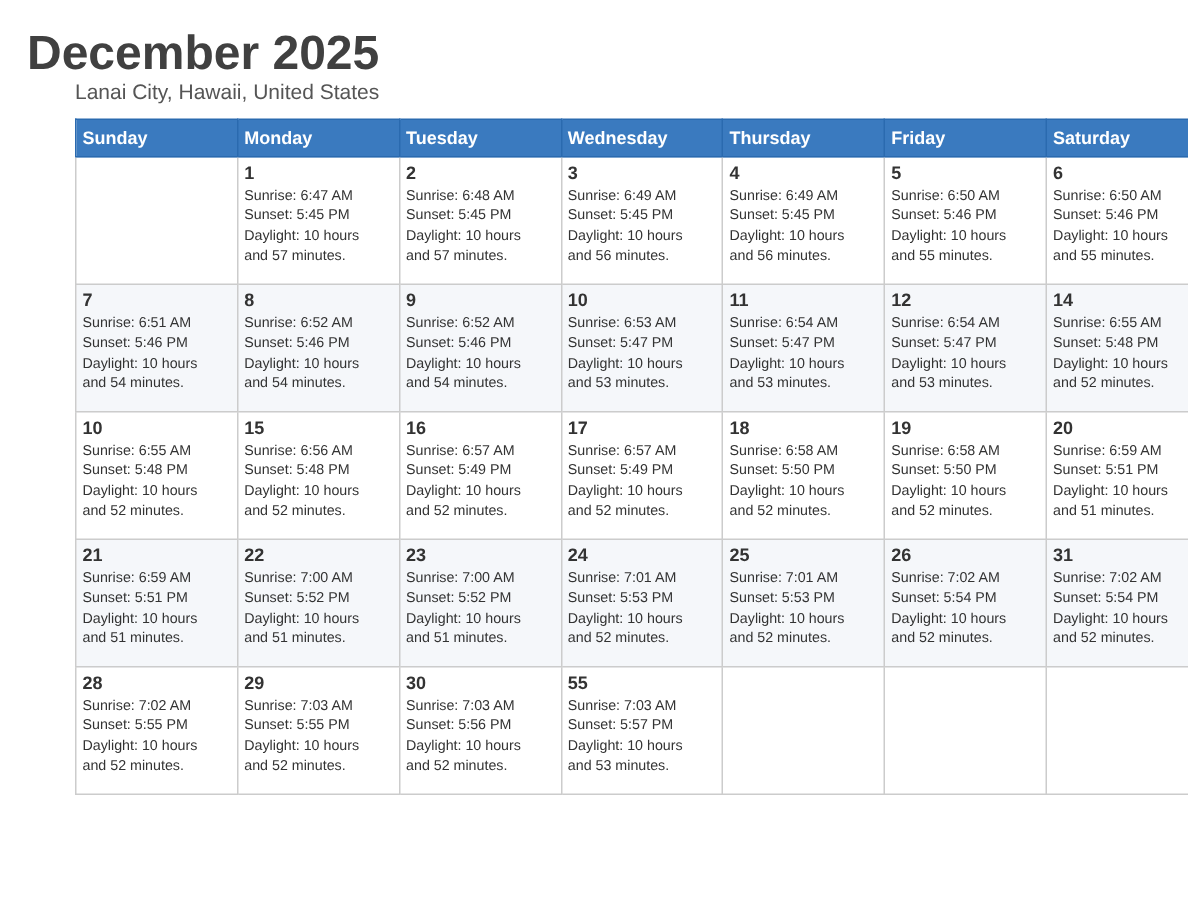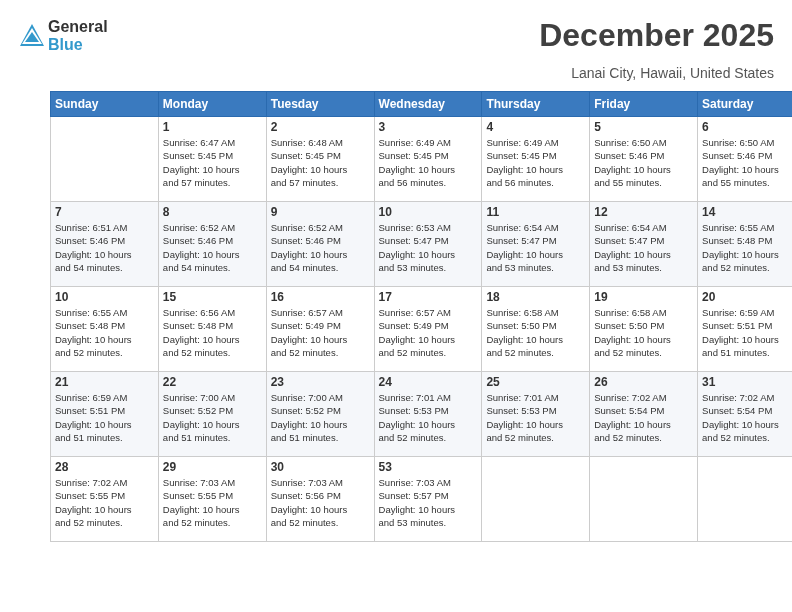--- a/index.html
+++ b/index.html
@@ -52,21 +52,20 @@
     }
     .month-title {
       font-size: 32px;
       font-weight: bold;
       color: #404040;
       line-height: 1.1;
     }
     .subtitle {
       font-size: 14px;
       color: #555;
-      margin-top: 12px;
     }
     .calendar {
       width: 100%;
       border-collapse: collapse;
       border: 1px solid #ccc;
       margin-left: 32px;
     }
     .calendar th {
       background-color: #3a7abf;
       color: #fff;
@@ -101,31 +100,20 @@
     }
     .empty-cell {
       background: #fff !important;
     }
   </style>
 </head>
 <body>
 
 <div class="page">
   <div class="header">
-    <div class="logo">
-      <svg class="logo-icon" viewBox="0 0 28 28" xmlns="http://www.w3.org/2000/svg">
-        <polygon points="14,2 26,24 2,24" fill="#3399cc"></polygon>
-        <polygon points="14,6 24,22 4,22" fill="white"></polygon>
-        <polygon points="14,10 21,20 7,20" fill="#3399cc"></polygon>
-      </svg>
-      <div class="logo-text">
-        <span class="logo-general">General</span>
-        <span class="logo-blue">Blue</span>
-      </div>
-    </div>
     <div class="title-block">
       <div class="month-title">December 2025</div>
       <div class="subtitle">Lanai City, Hawaii, United States</div>
     </div>
   </div>
 
   <table class="calendar">
     <thead>
       <tr>
       <th>Sunday</th>
@@ -352,21 +340,21 @@
 and 52 minutes.</div>
           </td>
           <td>
             <span class="day-num">30</span>
             <div class="day-info" style="white-space: pre-line;">Sunrise: 7:03 AM
 Sunset: 5:56 PM
 Daylight: 10 hours
 and 52 minutes.</div>
           </td>
           <td>
-            <span class="day-num">53</span>
+            <span class="day-num">55</span>
             <div class="day-info" style="white-space: pre-line;">Sunrise: 7:03 AM
 Sunset: 5:57 PM
 Daylight: 10 hours
 and 53 minutes.</div>
           </td>
           <td class="empty-cell"></td>
           <td class="empty-cell"></td>
           <td class="empty-cell"></td>
         </tr>
       </tbody>

